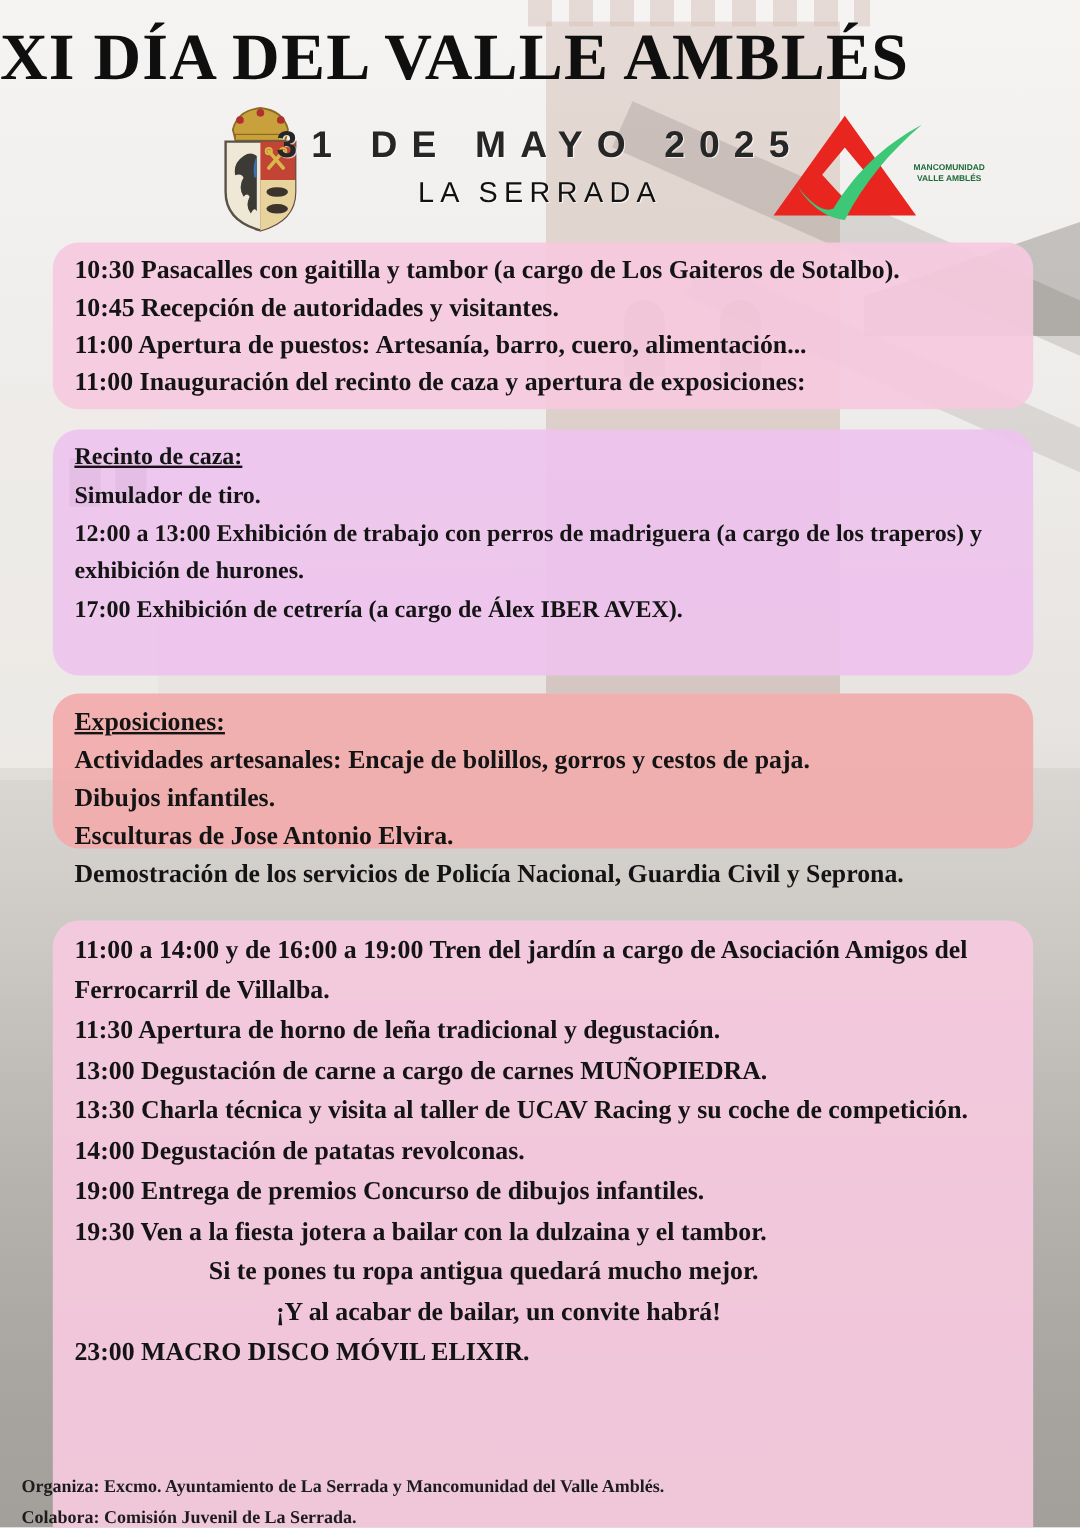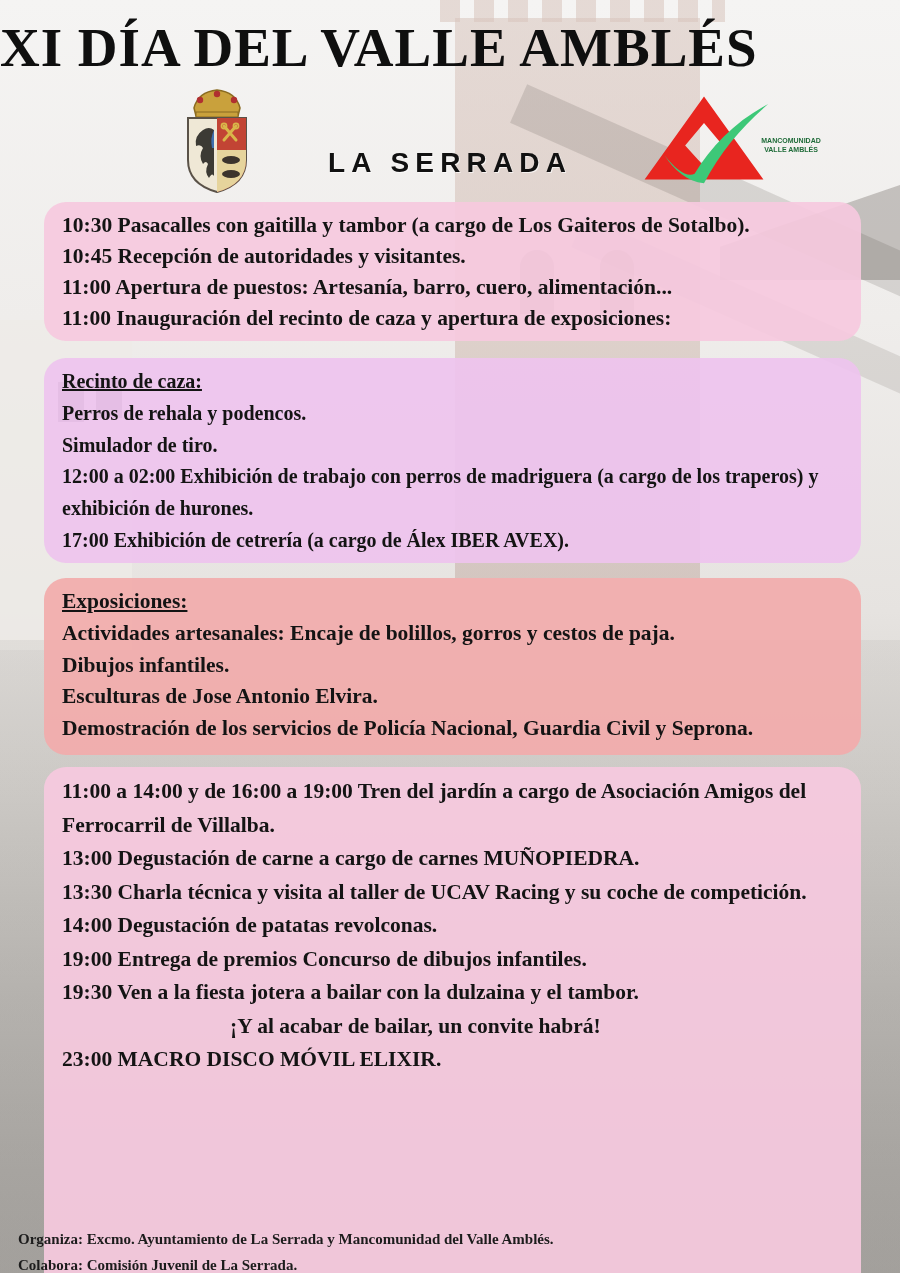--- a/index.html
+++ b/index.html
@@ -32,34 +32,34 @@
 
   
   .content{position:absolute;inset:0;z-index:1;}
   .title{position:absolute;top:16px;left:0;width:100%;text-align:left;
     font-weight:700;font-size:55px;letter-spacing:1px;color:#0f0f0f;
     font-family:"Liberation Serif", serif;}
   .date{position:absolute;top:103px;left:0;width:100%;text-align:center;
     font-family:"Liberation Sans", sans-serif;font-size:31px;font-weight:600;
     letter-spacing:.38em;color:#262626;text-shadow:1px 1px 0 #ffffffaa;}
   .place{position:absolute;top:147px;left:0;width:100%;text-align:center;
-    font-family:"Liberation Sans", sans-serif;font-size:28px;font-weight:700;
+    font-family:"Liberation Sans", sans-serif;font-size:24px;font-weight:400;
     letter-spacing:.22em;color:#111;text-shadow:1px 1px 0 #ffffffaa;}
   .coa{position:absolute;left:176px;top:86px;width:82px;height:108px;}
   .mlogo{position:absolute;left:638px;top:88px;width:132px;height:100px;}
   .mlogo-label{position:absolute;left:752px;top:136px;width:78px;
     font-family:"Liberation Sans", sans-serif;font-size:7px;font-weight:700;
     color:#1e6b38;line-height:9px;text-align:center;}
 
   
   .block{position:absolute;left:44px;width:817px;box-sizing:border-box;
     border-radius:22px;padding:8px 18px;color:#141414;font-weight:700;}
   .b0{top:202px;height:139px;line-height:31px;font-size:21.5px;}
   .b1{top:358px;height:205px;line-height:31.8px;font-size:20px;}
-  .b2{top:578px;height:177px;line-height:31.8px;font-size:21.5px;}
+  .b2{top:578px;height:129px;line-height:31.8px;font-size:21.5px;}
   .b3{top:767px;height:540px;line-height:33.5px;font-size:21.5px;}
   .block .heading{text-decoration:underline;}
   .block .line{}
   .indent-1{padding-left:112px;}
   .indent-2{padding-left:168px;}
 
   
   .footer{position:absolute;left:18px;top:1226px;font-size:15px;font-weight:700;
     color:#1c1c1c;line-height:26px;font-family:"Liberation Serif", serif;}
 </style>
@@ -102,58 +102,60 @@
       <path d="M38 44 Q34 52 36 62 L38 62 Z" fill="#3f6fae"></path>
 
       <path d="M48 40 L60 54 M60 40 L48 54" stroke="#d9b64a" stroke-width="3" stroke-linecap="round"></path>
       <circle cx="48" cy="40" r="2.6" fill="none" stroke="#d9b64a" stroke-width="1.6"></circle>
       <circle cx="60" cy="40" r="2.6" fill="none" stroke="#d9b64a" stroke-width="1.6"></circle>
 
       <ellipse cx="55" cy="74" rx="9" ry="4" fill="#3c342c"></ellipse>
       <ellipse cx="55" cy="88" rx="9" ry="4" fill="#3c342c"></ellipse>
     </svg>
 
+    <div class="date">31 DE MAYO 2025</div>
     <div class="place">LA SERRADA</div>
 
     <svg class="mlogo" viewBox="0 0 140 100">
       <path fill-rule="evenodd" fill="#e8251f" d="M70 6 L133 94 L7 94 Z  M70 34 L90 58 L70 80 L50 58 Z"></path>
       <path fill="#3dc878" d="M28 68 C40 84 52 92 60 88 C78 58 104 32 138 14 C110 38 88 64 70 98 C52 96 38 84 28 68 Z"></path>
     </svg>
     <div class="mlogo-label">
       <div>MANCOMUNIDAD</div>
       <div>VALLE AMBLÉS</div>
     </div>
 
     <div class="block b0" style="background: rgba(246, 201, 222, 0.92);">
         <div class="line">10:30 Pasacalles con gaitilla y tambor (a cargo de Los Gaiteros de Sotalbo).</div>
         <div class="line">10:45 Recepción de autoridades y visitantes.</div>
         <div class="line">11:00 Apertura de puestos: Artesanía, barro, cuero, alimentación...</div>
         <div class="line">11:00 Inauguración del recinto de caza y apertura de exposiciones:</div>
       </div>
     <div class="block b1" style="background: rgba(238, 195, 238, 0.92);">
         <div class="heading">Recinto de caza:</div>
-        <div class="line">Perros de rehala y podencos.</div>
         <div class="line">Simulador de tiro.</div>
-        <div class="line">12:00 a 02:00 Exhibición de trabajo con perros de madriguera (a cargo de los traperos) y exhibición de hurones.</div>
+        <div class="line">12:00 a 13:00 Exhibición de trabajo con perros de madriguera (a cargo de los traperos) y exhibición de hurones.</div>
         <div class="line">17:00 Exhibición de cetrería (a cargo de Álex IBER AVEX).</div>
       </div>
     <div class="block b2" style="background: rgba(242, 171, 171, 0.92);">
         <div class="heading">Exposiciones:</div>
         <div class="line">Actividades artesanales: Encaje de bolillos, gorros y cestos de paja.</div>
         <div class="line">Dibujos infantiles.</div>
         <div class="line">Esculturas de Jose Antonio Elvira.</div>
         <div class="line">Demostración de los servicios de Policía Nacional, Guardia Civil y Seprona.</div>
       </div>
     <div class="block b3" style="background: rgba(246, 201, 222, 0.92);">
         <div class="line">11:00 a 14:00 y de 16:00 a 19:00 Tren del jardín a cargo de Asociación Amigos del Ferrocarril de Villalba.</div>
+        <div class="line">11:30 Apertura de horno de leña tradicional y degustación.</div>
         <div class="line">13:00 Degustación de carne a cargo de carnes MUÑOPIEDRA.</div>
         <div class="line">13:30 Charla técnica y visita al taller de UCAV Racing y su coche de competición.</div>
         <div class="line">14:00 Degustación de patatas revolconas.</div>
         <div class="line">19:00 Entrega de premios Concurso de dibujos infantiles.</div>
         <div class="line">19:30 Ven a la fiesta jotera a bailar con la dulzaina y el tambor.</div>
+        <div class="line indent-1">Si te pones tu ropa antigua quedará mucho mejor.</div>
         <div class="line indent-2">¡Y al acabar de bailar, un convite habrá!</div>
         <div class="line">23:00 MACRO DISCO MÓVIL ELIXIR.</div>
       </div>
 
     <div class="footer">
       <div>Organiza: Excmo. Ayuntamiento de La Serrada y Mancomunidad del Valle Amblés.</div>
       <div>Colabora: Comisión Juvenil de La Serrada.</div>
     </div>
   </div>
 </div>

